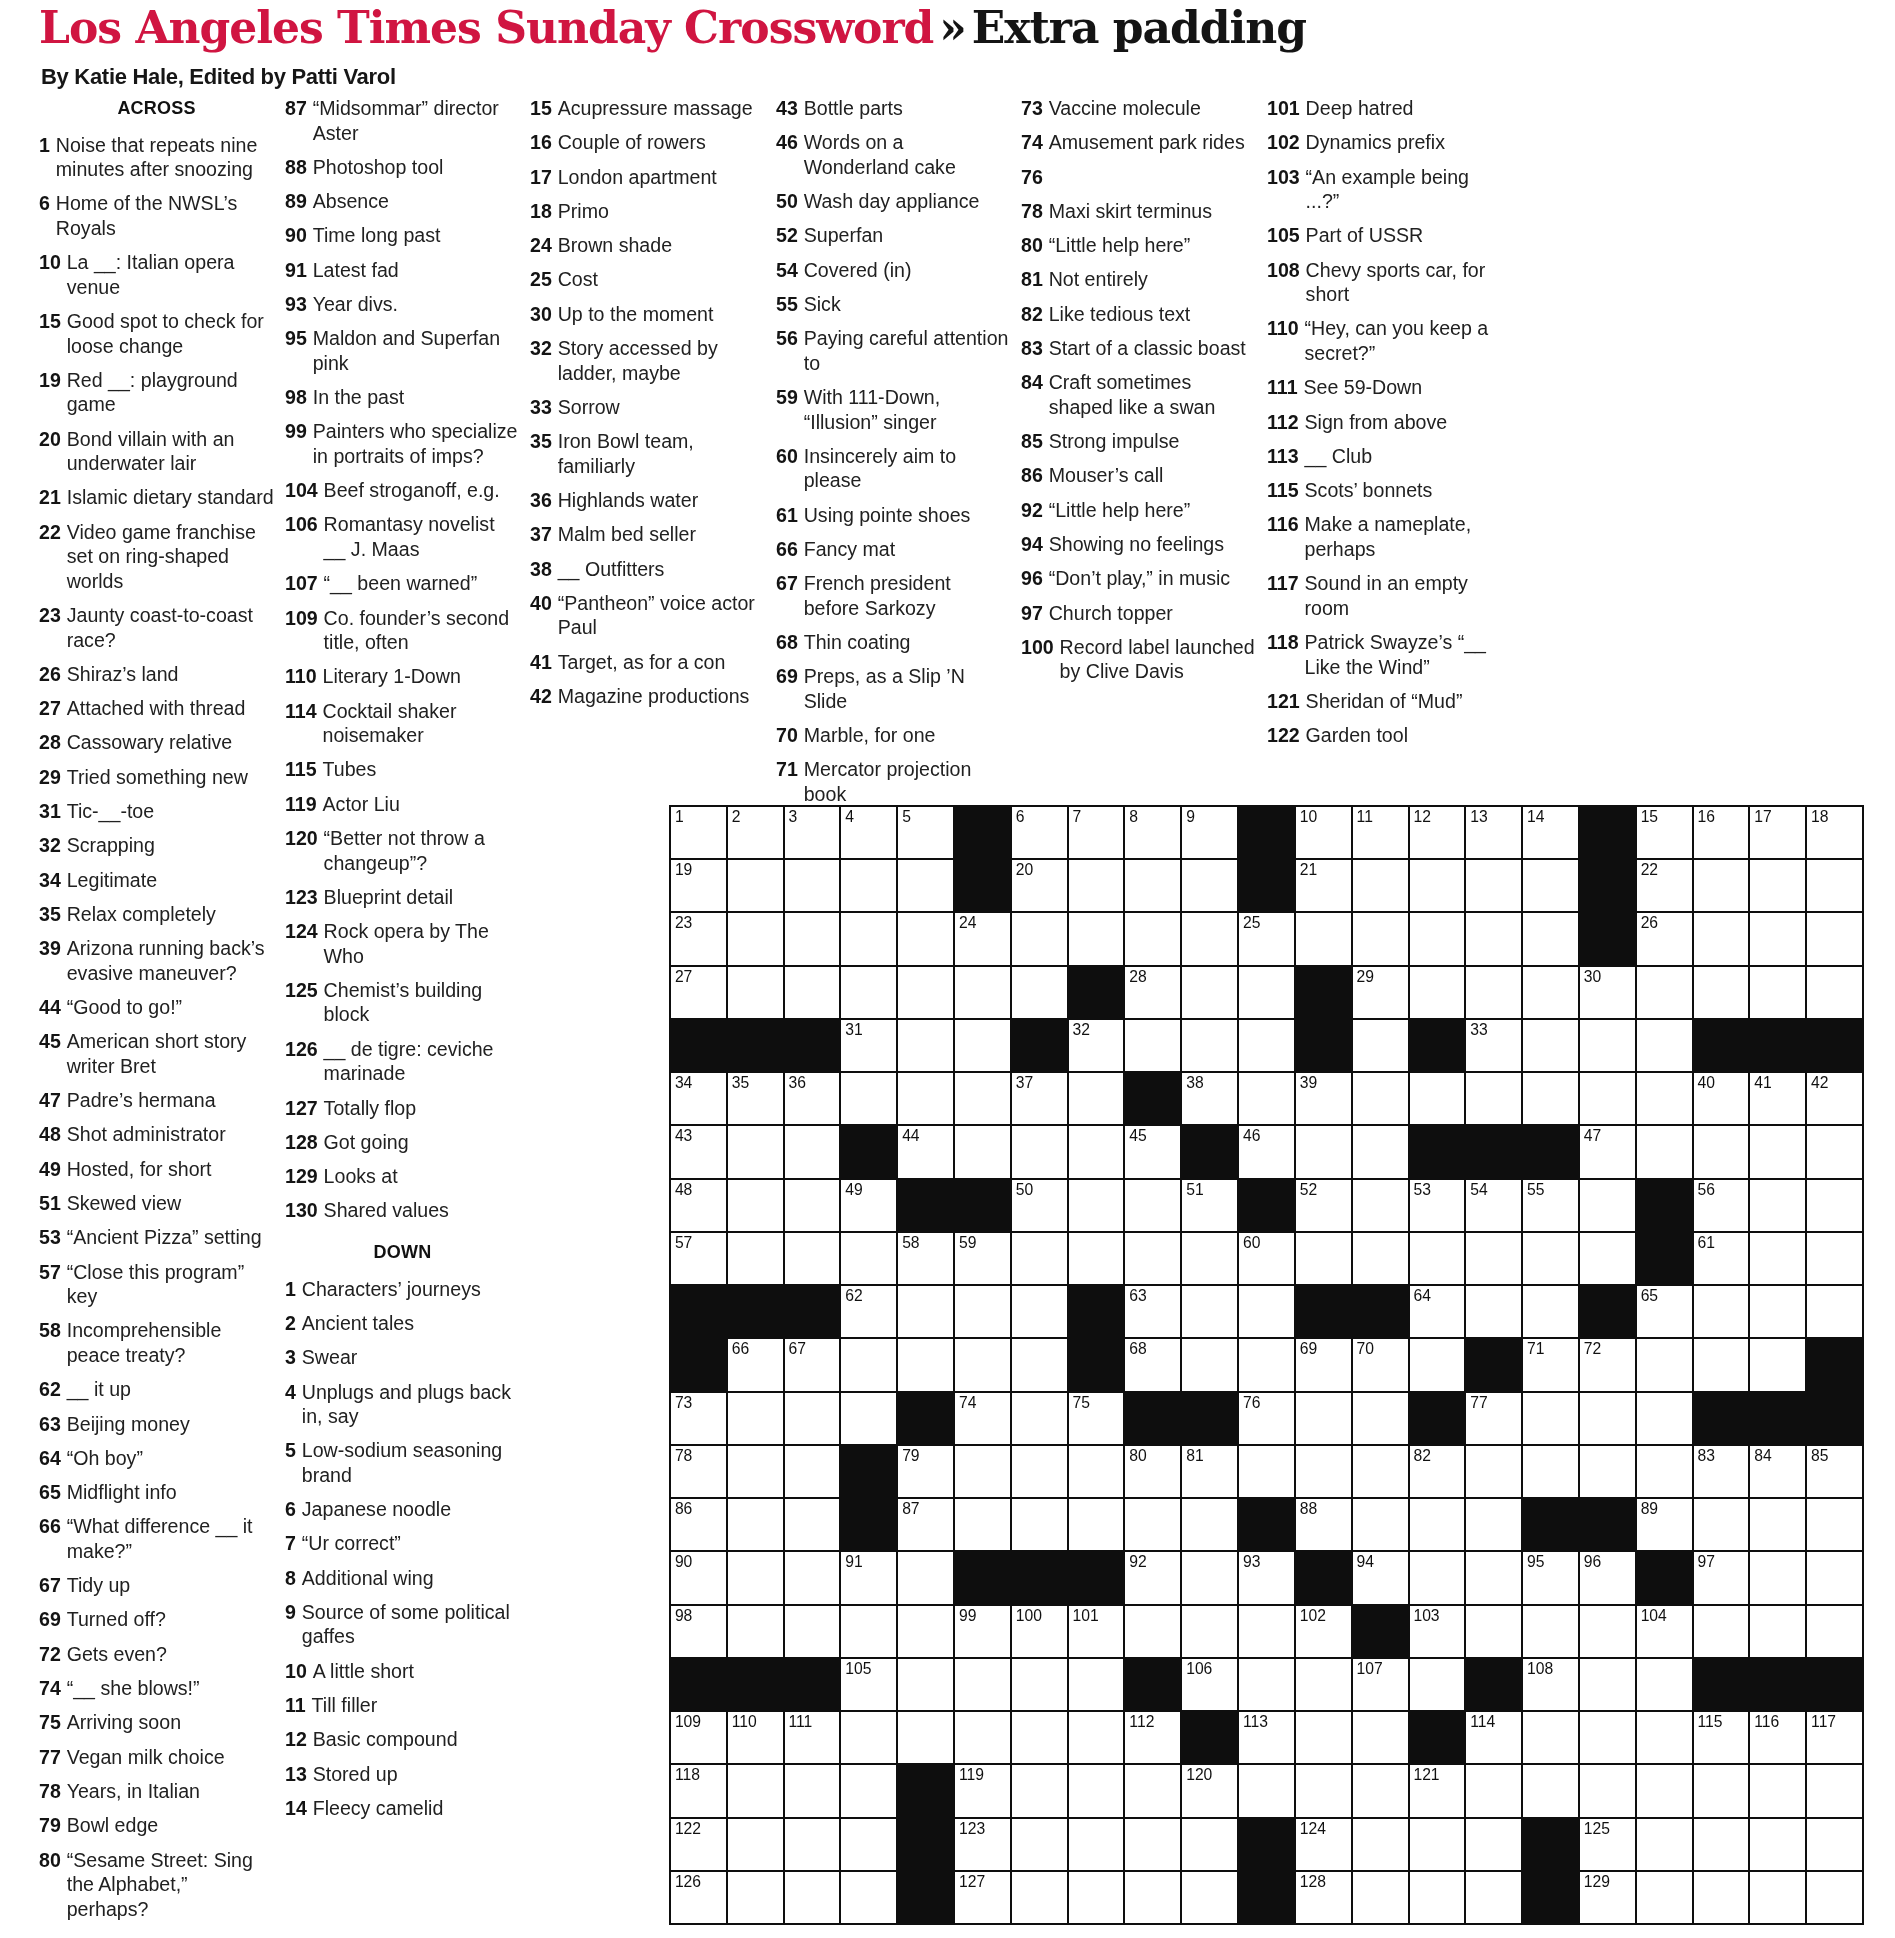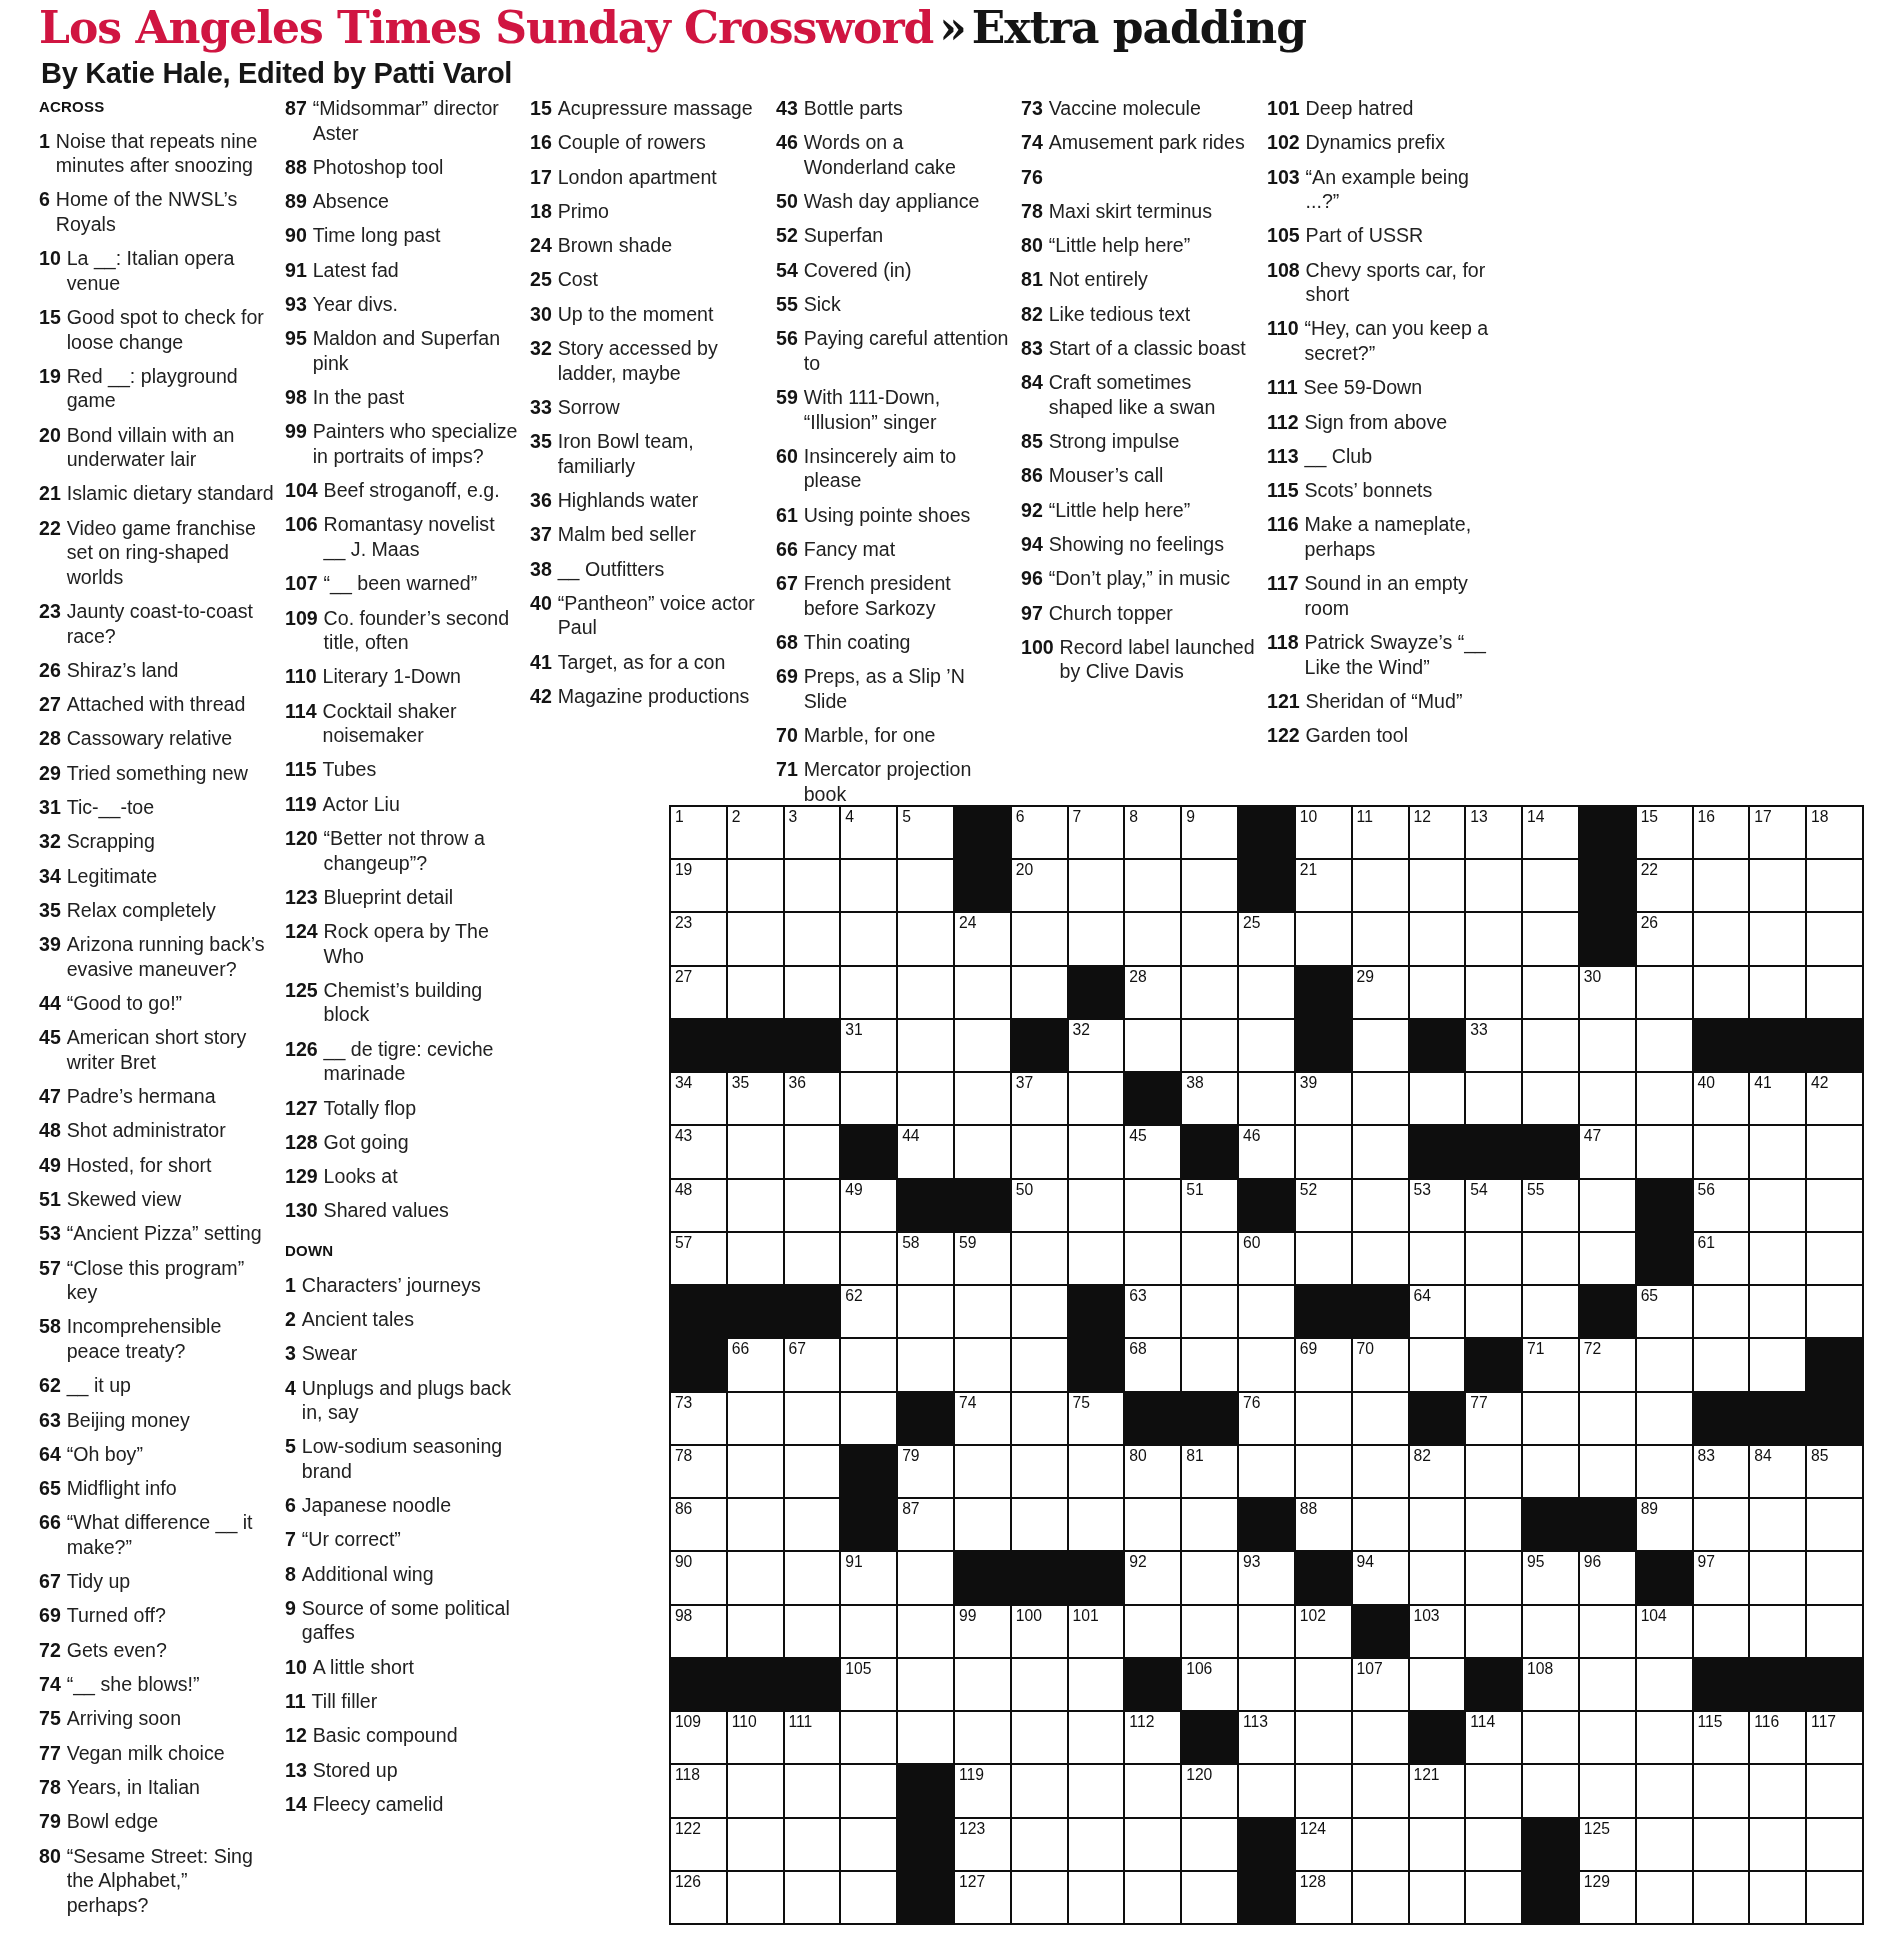--- a/index.html
+++ b/index.html
@@ -8,31 +8,31 @@
     font-family:"Liberation Sans",sans-serif;color:#1d1d1d;overflow:hidden;
   }
   .title{
     position:absolute;left:39px;top:2px;white-space:nowrap;
     font-family:"DejaVu Serif",serif;font-weight:bold;font-size:44px;letter-spacing:-1px;
   }
   .title .t-red{color:#d01541;}
   .title .t-sep{color:#141414;padding:0 5.9px;}
   .title .t-sub{color:#141414;margin-top:12px;}
   .byline{
-    position:absolute;left:41px;top:57px;font-size:29px;font-weight:bold;color:#161616;
+    position:absolute;left:41px;top:64px;font-size:22px;font-weight:bold;color:#161616;
     letter-spacing:-0.3px;
   }
   .col{position:absolute;top:96px;width:235px;}
   #clue-col-1{left:39px;}
   #clue-col-2{left:285px;}
   #clue-col-3{left:530px;}
   #clue-col-4{left:776px;}
   #clue-col-5{left:1021px;}
   #clue-col-6{left:1267px;}
-  .list-header{font-size:15px;font-weight:bold;color:#111;margin:2px 0 13.7px 0;letter-spacing:0.2px;}
+  .list-header{font-size:18px;font-weight:bold;color:#111;margin:2px 0 13.7px 0;letter-spacing:0.2px;text-align:center;}
   .list-header.down-gap{margin-top:19px;}
   .clue{display:flex;align-items:flex-start;margin-bottom:9.8px;font-size:19.6px;line-height:24.5px;}
   .clue .cn{font-weight:bold;flex:0 0 auto;margin-right:5.9px;color:#141414;}
   .clue .ct{flex:1 1 auto;color:#212121;}
   #grid{
     position:absolute;left:669px;top:805px;width:1195px;height:1120px;
     background:#0e0e0e;border:2.9px solid #0e0e0e;box-sizing:border-box;
     display:grid;grid-template-columns:repeat(21,1fr);grid-template-rows:repeat(21,1fr);gap:2px;
   }
   .cell{background:#ffffff;position:relative;}

